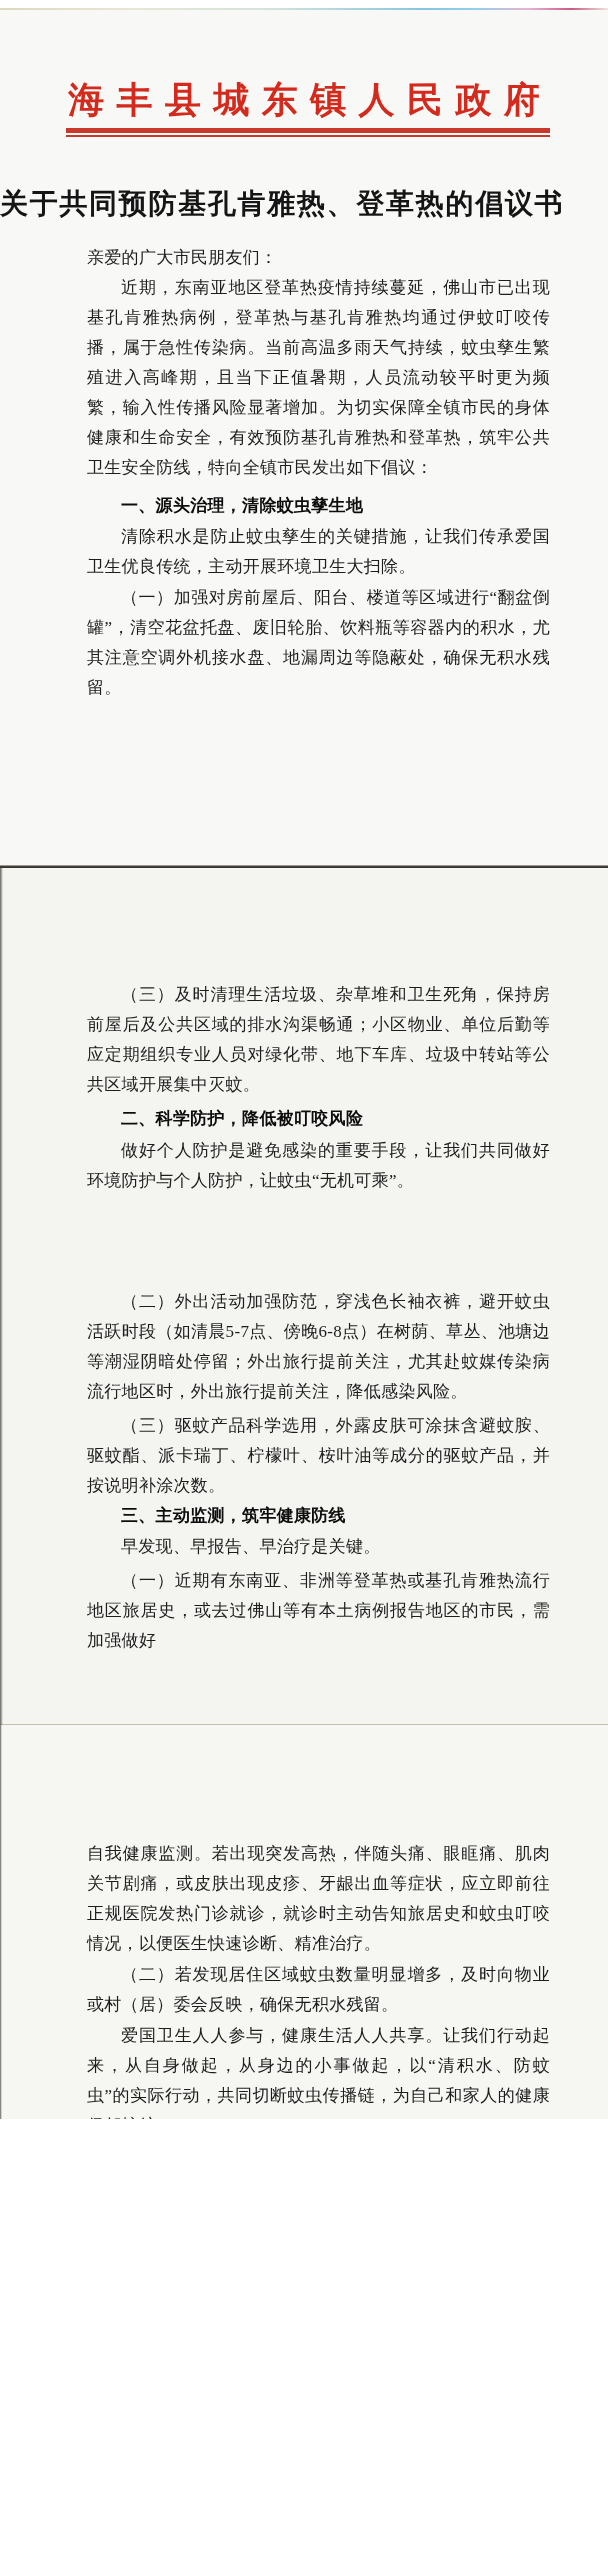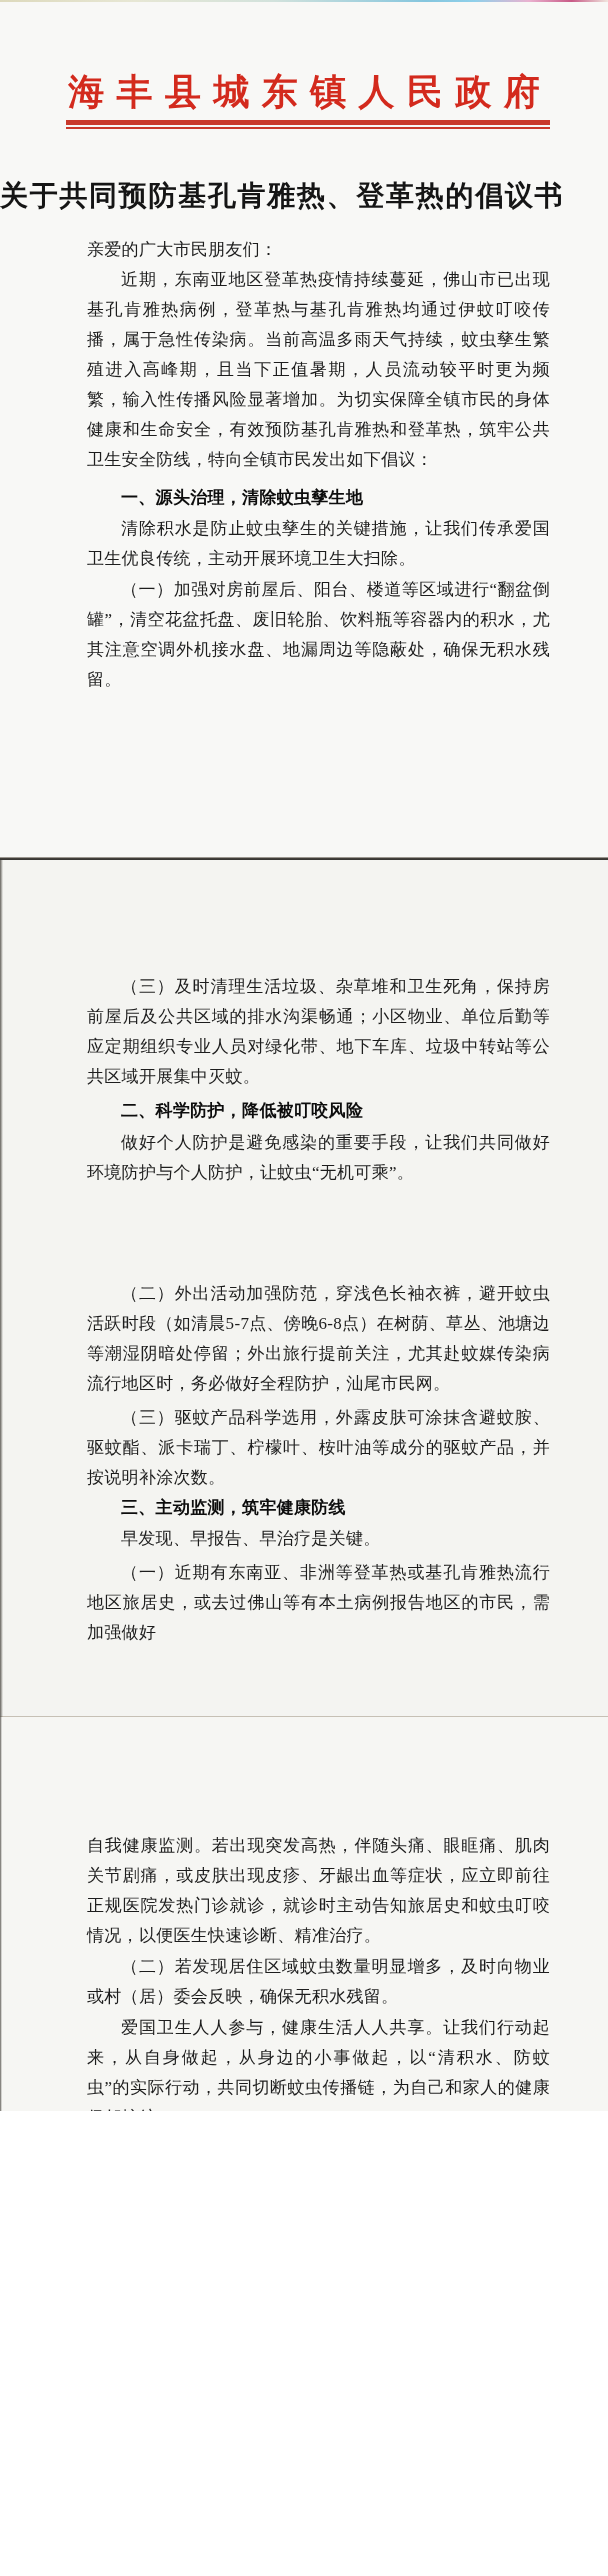--- a/index.html
+++ b/index.html
@@ -1,18 +1,18 @@
 <!DOCTYPE html>
 <html style="font-size:9px"><head>
 <meta charset="utf-8">
 <style>
   html,body{margin:0;padding:0;background:#ffffff;}
   #screen{
     position:relative;width:608px;height:2111px;overflow:hidden;
-    background:#bef264;font-family:"Liberation Serif",serif;
+    background:#bef264;font-family:"Liberation Serif",serif;margin-top:8px;
   }
   .page{position:absolute;left:0;width:608px;}
   #page1{top:0;height:857px;background:#f8f8f6;}
   #page2{top:860px;height:857px;background:#f4f4f1;}
   #page3{top:1717px;height:859px;background:#f6f6f3;}
   .top-strip{
     position:absolute;left:0;top:0;width:608px;height:2.3px;
     background:linear-gradient(90deg,#ddd9bc 0%,#e7e7d4 22%,#d2e2dc 45%,#85c6de 70%,#8fd0ea 78%,#eab2d0 87%,#c85a86 94%,#f0e6de 100%);
   }
   .divider1{position:absolute;left:0;top:857px;width:608px;height:2.8px;
@@ -72,21 +72,21 @@
   <div class="para" style="top:235px;">亲爱的广大市民朋友们：</div>
   <div class="para indent" style="top:265px;">近期，东南亚地区登革热疫情持续蔓延，佛山市已出现基孔肯雅热病例，登革热与基孔肯雅热均通过伊蚊叮咬传播，属于急性传染病。当前高温多雨天气持续，蚊虫孳生繁殖进入高峰期，且当下正值暑期，人员流动较平时更为频繁，输入性传播风险显著增加。为切实保障全镇市民的身体健康和生命安全，有效预防基孔肯雅热和登革热，筑牢公共卫生安全防线，特向全镇市民发出如下倡议：</div>
 
   <div class="para indent" style="top:514px;">清除积水是防止蚊虫孳生的关键措施，让我们传承爱国卫生优良传统，主动开展环境卫生大扫除。</div>
   <div class="para heading indent" style="top:483px;">一、源头治理，清除蚊虫孳生地</div>
   <div class="para indent" style="top:575px;">（一）加强对房前屋后、阳台、楼道等区域进行“翻盆倒罐”，清空花盆托盘、废旧轮胎、饮料瓶等容器内的积水，尤其注意空调外机接水盘、地漏周边等隐蔽处，确保无积水残留。</div>
 
   <div class="para indent" style="top:972px;">（三）及时清理生活垃圾、杂草堆和卫生死角，保持房前屋后及公共区域的排水沟渠畅通；小区物业、单位后勤等应定期组织专业人员对绿化带、地下车库、垃圾中转站等公共区域开展集中灭蚊。</div>
   <div class="para heading indent" style="top:1096px;">二、科学防护，降低被叮咬风险</div>
   <div class="para indent" style="top:1128px;">做好个人防护是避免感染的重要手段，让我们共同做好环境防护与个人防护，让蚊虫“无机可乘”。</div>
-  <div class="para indent" style="top:1279px;">（二）外出活动加强防范，穿浅色长袖衣裤，避开蚊虫活跃时段（如清晨5-7点、傍晚6-8点）在树荫、草丛、池塘边等潮湿阴暗处停留；外出旅行提前关注，尤其赴蚊媒传染病流行地区时，务必做好全程防护，汕尾市民网。</div>
+  <div class="para indent" style="top:1279px;">（二）外出活动加强防范，穿浅色长袖衣裤，避开蚊虫活跃时段（如清晨5-7点、傍晚6-8点）在树荫、草丛、池塘边等潮湿阴暗处停留；外出旅行提前关注，尤其赴蚊媒传染病流行地区时，外出旅行提前关注，降低感染风险。</div>
   <div class="para indent" style="top:1403px;">（三）驱蚊产品科学选用，外露皮肤可涂抹含避蚊胺、驱蚊酯、派卡瑞丁、柠檬叶、桉叶油等成分的驱蚊产品，并按说明补涂次数。</div>
   <div class="para heading indent" style="top:1493px;">三、主动监测，筑牢健康防线</div>
   <div class="para indent" style="top:1524px;">早发现、早报告、早治疗是关键。</div>
   <div class="para indent" style="top:1558px;">（一）近期有东南亚、非洲等登革热或基孔肯雅热流行地区旅居史，或去过佛山等有本土病例报告地区的市民，需加强做好</div>
 
   <div class="para" style="top:1831px;">自我健康监测。若出现突发高热，伴随头痛、眼眶痛、肌肉关节剧痛，或皮肤出现皮疹、牙龈出血等症状，应立即前往正规医院发热门诊就诊，就诊时主动告知旅居史和蚊虫叮咬情况，以便医生快速诊断、精准治疗。</div>
   <div class="para indent" style="top:1952px;">（二）若发现居住区域蚊虫数量明显增多，及时向物业或村（居）委会反映，确保无积水残留。</div>
   <div class="para indent" style="top:2013px;">爱国卫生人人参与，健康生活人人共享。让我们行动起来，从自身做起，从身边的小事做起，以“清积水、防蚊虫”的实际行动，共同切断蚊虫传播链，为自己和家人的健康保驾护航！</div>
 
   <div class="sig" style="left:347px;top:2173px;width:180px;">海丰县城东镇人民政府</div>

